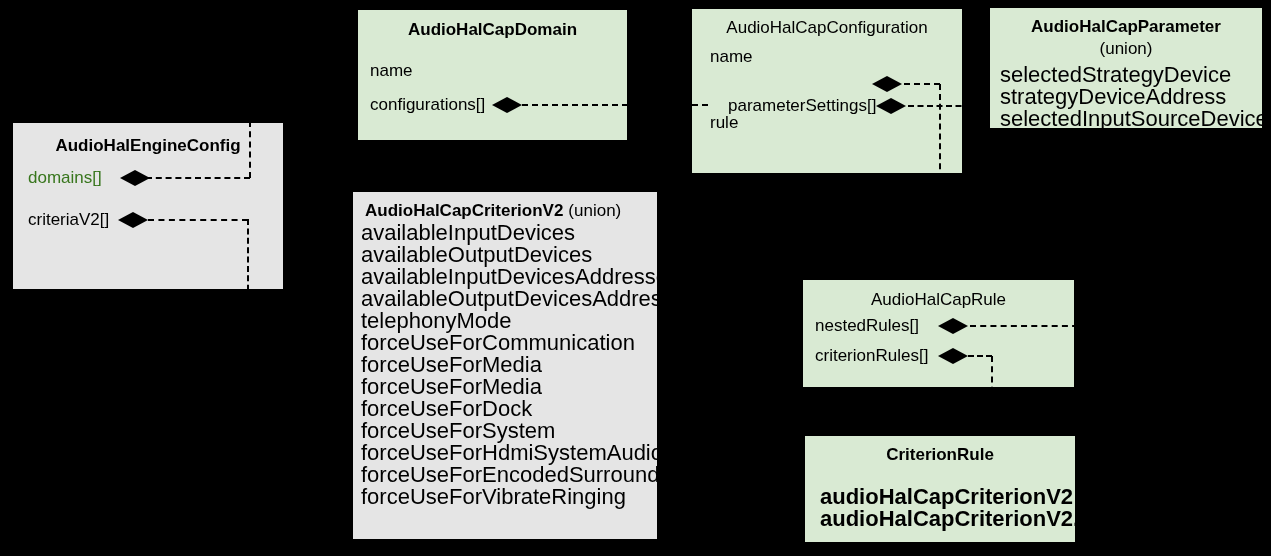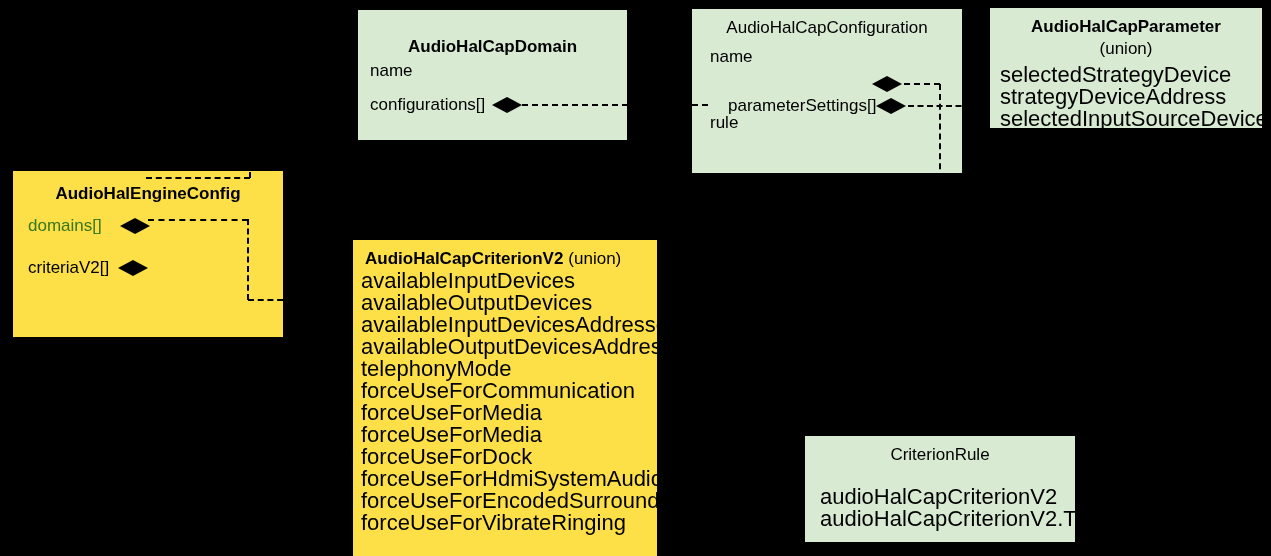--- a/index.html
+++ b/index.html
@@ -2,21 +2,21 @@
 <html><head>
 <meta charset="utf-8">
 <style>
   html,body{margin:0;padding:0;background:#000;}
   #canvas{
     position:relative;width:1271px;height:556px;background:#000;overflow:hidden;
     font-family:"Liberation Sans",sans-serif;color:#000;
   }
   .box{position:absolute;box-sizing:border-box;z-index:1;}
   .box.green{background:#d9ead3;}
-  .box.gray{background:#fde047;margin-top:48px;}
+  .box.gray{background:#e5e5e5;}
   .box-title{position:absolute;left:0;right:0;text-align:center;font-size:17px;line-height:22px;white-space:nowrap;}
   .bold{font-weight:bold;}
   .field{position:absolute;font-size:17px;line-height:22px;white-space:nowrap;}
   .field-list{position:absolute;font-size:22px;white-space:nowrap;}
   .field-list .row{line-height:22px;}
   .diamond{position:absolute;width:30px;height:16px;background:#000;z-index:6;
     -webkit-clip-path:polygon(50% 0,100% 50%,50% 100%,0 50%);
     clip-path:polygon(50% 0,100% 50%,50% 100%,0 50%);}
   .hline{position:absolute;border-top:2px dashed #000;height:0;z-index:3;}
   .vline{position:absolute;border-left:2px dashed #000;width:0;z-index:3;}
@@ -30,21 +30,21 @@
 
   <div class="box gray" style="left:13px;top:123px;width:270px;height:166px;">
     <div class="box-title bold" style="top:12px;">AudioHalEngineConfig</div>
     <div class="field accent" style="left:15px;top:44px;">domains[]</div>
     <div class="field" style="left:15px;top:86px;">criteriaV2[]</div>
     <div class="diamond" style="left:107px;top:47px;"></div>
     <div class="diamond" style="left:105px;top:89px;"></div>
   </div>
 
   <div class="box green" style="left:358px;top:10px;width:269px;height:130px;">
-    <div class="box-title bold" style="top:26px;">AudioHalCapDomain</div>
+    <div class="box-title bold" style="top:9px;">AudioHalCapDomain</div>
     <div class="field" style="left:12px;top:50px;">name</div>
     <div class="field" style="left:12px;top:84px;">configurations[]</div>
     <div class="diamond" style="left:134px;top:87px;"></div>
   </div>
 
   <div class="box green" style="left:692px;top:9px;width:270px;height:164px;">
     <div class="box-title" style="top:8px;">AudioHalCapConfiguration</div>
     <div class="field" style="left:18px;top:37px;">name</div>
     <div class="field" style="left:18px;top:62px;margin-top:41px;">rule</div>
     <div class="field" style="left:36px;top:86px;">parameterSettings[]</div>
@@ -70,28 +70,36 @@
     <div class="field-list" style="left:8px;top:30px;">
       <div class="row">availableInputDevices</div>
       <div class="row">availableOutputDevices</div>
       <div class="row">availableInputDevicesAddresses</div>
       <div class="row">availableOutputDevicesAddresses</div>
       <div class="row">telephonyMode</div>
       <div class="row">forceUseForCommunication</div>
       <div class="row">forceUseForMedia</div>
       <div class="row">forceUseForMedia</div>
       <div class="row">forceUseForDock</div>
+      <div class="row">forceUseForSystem</div>
       <div class="row">forceUseForHdmiSystemAudio</div>
       <div class="row">forceUseForEncodedSurround</div>
       <div class="row">forceUseForVibrateRinging</div>
     </div>
   </div>
 
+  <div class="box green" style="left:803px;top:280px;width:271px;height:107px;">
+    <div class="box-title" style="top:9px;">AudioHalCapRule</div>
+    <div class="field" style="left:12px;top:35px;">nestedRules[]</div>
+    <div class="field" style="left:12px;top:65px;">criterionRules[]</div>
+    <div class="diamond" style="left:135px;top:38px;"></div>
+    <div class="diamond" style="left:135px;top:68px;"></div>
+  </div>
 
-  <div class="box green" style="left:805px;top:436px;width:270px;height:106px;">
+  <div class="box green" style="left:805px;top:436px;width:270px;height:106px;font-weight:bold;">
     <div class="box-title" style="top:8px;">CriterionRule</div>
     <div class="field-list" style="left:15px;top:50px;">
       <div class="row">audioHalCapCriterionV2</div>
       <div class="row">audioHalCapCriterionV2.Type</div>
     </div>
   </div>
 
   <div class="hline" style="left:146px;top:177px;width:104px;"></div>
   <div class="vline" style="left:249px;top:70px;height:108px;"></div>
   <div class="hline" style="left:250px;top:69px;width:106px;"></div>

